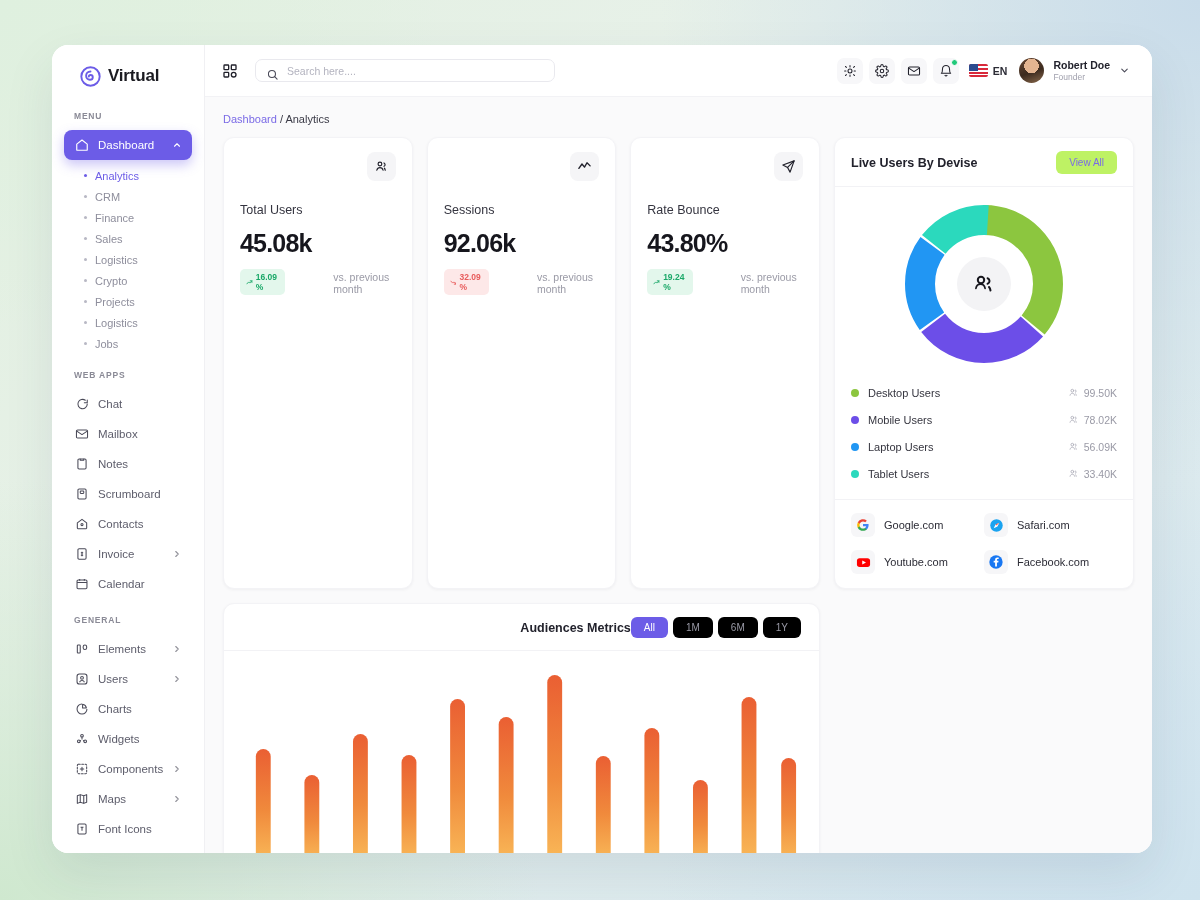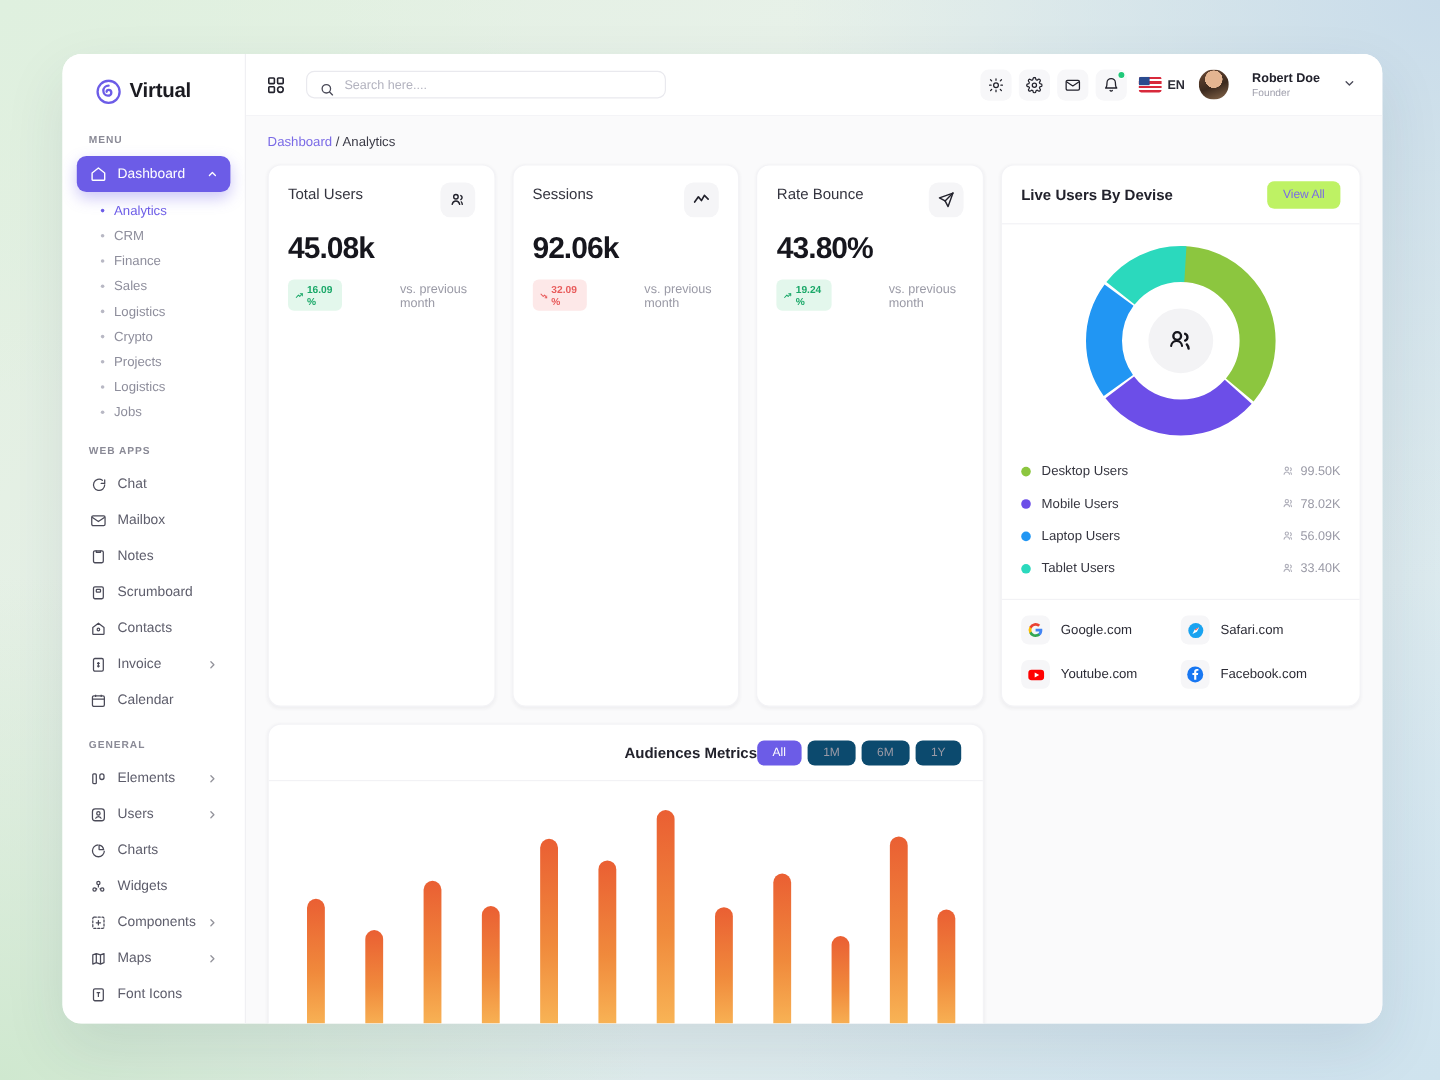--- a/index.html
+++ b/index.html
@@ -64,39 +64,39 @@
   .top-right { margin-left:auto; display:flex; align-items:center; gap:6px; }
   .ic-btn { width:26px;height:26px;border-radius:7px;background:#f7f7f9;
             display:flex;align-items:center;justify-content:center;cursor:pointer;position:relative;}
   .ic-btn .dot-badge { position:absolute; top:1px; right:1px; width:7px;height:7px;
                        border-radius:50%; background:#21c97a; border:1.5px solid #fff;}
   .lang { display:flex;align-items:center;gap:5px;margin-left:4px;cursor:pointer;}
   .flag { width:19px;height:13px;border-radius:2px;overflow:hidden;position:relative;flex:0 0 19px;
           background: repeating-linear-gradient(to bottom,#d8293b 0 1.9px,#fff 1.9px 3.8px);}
   .flag .canton { position:absolute;left:0;top:0;width:9px;height:7px;background:#2b4b8f;}
   .lang-txt { font-size:10.5px;color:#2c2c36;font-weight:600;}
-  .profile { display:flex;align-items:center;gap:19px;margin-left:6px;cursor:pointer;}
+  .profile { display:flex;align-items:center;gap:9px;margin-left:6px;cursor:pointer;}
   .avatar { width:25px;height:25px;border-radius:50%;flex:0 0 25px;overflow:hidden;
             background: radial-gradient(circle at 50% 32%, #e4b591 0 34%, rgba(0,0,0,0) 35%),
                         linear-gradient(160deg,#6b4a35,#3c2a1e 55%,#8a6a4d);}
   .pname { font-size:10.5px;color:#22222c;font-weight:600;line-height:1.25;}
   .prole { font-size:8.5px;color:#a0a0ad;line-height:1.25;}
 
   .content { flex:1; overflow:hidden; padding: 12px 18px 0 18px; background:#fafafb; }
   .crumb { font-size:11px; color:#3a3a46; padding: 4px 0 12px 0; }
   .crumb .lnk { color:#7a6ae6; cursor:pointer; }
 
   .card { background:#fff; border-radius:11px; box-shadow: 0 1px 3px rgba(30,30,60,.05);
           border:1px solid #f3f3f6; }
 
   .row1 { display:flex; gap:14px; }
   .kpis { display:flex; gap:14px; flex:1; }
   .kpi { flex:1; padding: 14px 16px 15px 16px; }
   .kpi-h { display:flex; align-items:flex-start; }
-  .kpi-t { font-size:12.5px; color:#34343f; flex:1; padding-top:3px;}
+  .kpi-t { font-size:12.5px; color:#34343f; flex:1; padding-top:3px;margin-top:48px;}
   .kpi-ic { width:29px;height:29px;border-radius:8px;background:#f5f5f7;
             display:flex;align-items:center;justify-content:center;}
   .kpi-v { font-size:25px; font-weight:800; color:#16161d; letter-spacing:-.8px; margin: 12px 0 11px;}
   .kpi-f { display:flex; align-items:flex-end; gap:8px; }
   .pill { display:inline-flex;align-items:center;gap:3px;border-radius:5px;
           padding: 3px 6px; font-size:8.5px; font-weight:600;}
   .pill.up { background:#e3f7ec; color:#1aa868; }
   .pill.down { background:#fde8e8; color:#e85b5b; }
   .kpi-sub { font-size:10.5px; color:#9a9aa6;margin-left:40px; }
 
@@ -116,21 +116,21 @@
            display:grid; grid-template-columns:1fr 1fr; row-gap:13px; }
   .site { display:flex;align-items:center;gap:9px;cursor:pointer; }
   .site-ic { width:24px;height:24px;border-radius:6px;background:#f6f6f8;flex:0 0 24px;
              display:flex;align-items:center;justify-content:center;}
   .site-n { font-size:11px;color:#2c2c36;}
 
   .row2 { margin-top:14px; }
   .chart-card { padding: 0; }
   .ch-head { display:flex;align-items:center;padding: 13px 18px 12px; border-bottom:1px solid #f2f2f5;text-align:right;}
   .segs { display:flex; gap:5px; }
-  .seg { padding: 5px 13px; border-radius:6px; background:#0c4a6e; color:#9a9aa6;
+  .seg { padding: 5px 13px; border-radius:6px; background:#000000; color:#9a9aa6;
          font-size:10px; cursor:pointer; }
   .seg.on { background:#6c5ce7; color:#fff; }
   .bars-area { padding: 8px 14px 0; }
 </style>
 </head>
 <body>
 
 <div class="app">
 
   <aside class="sidebar">

